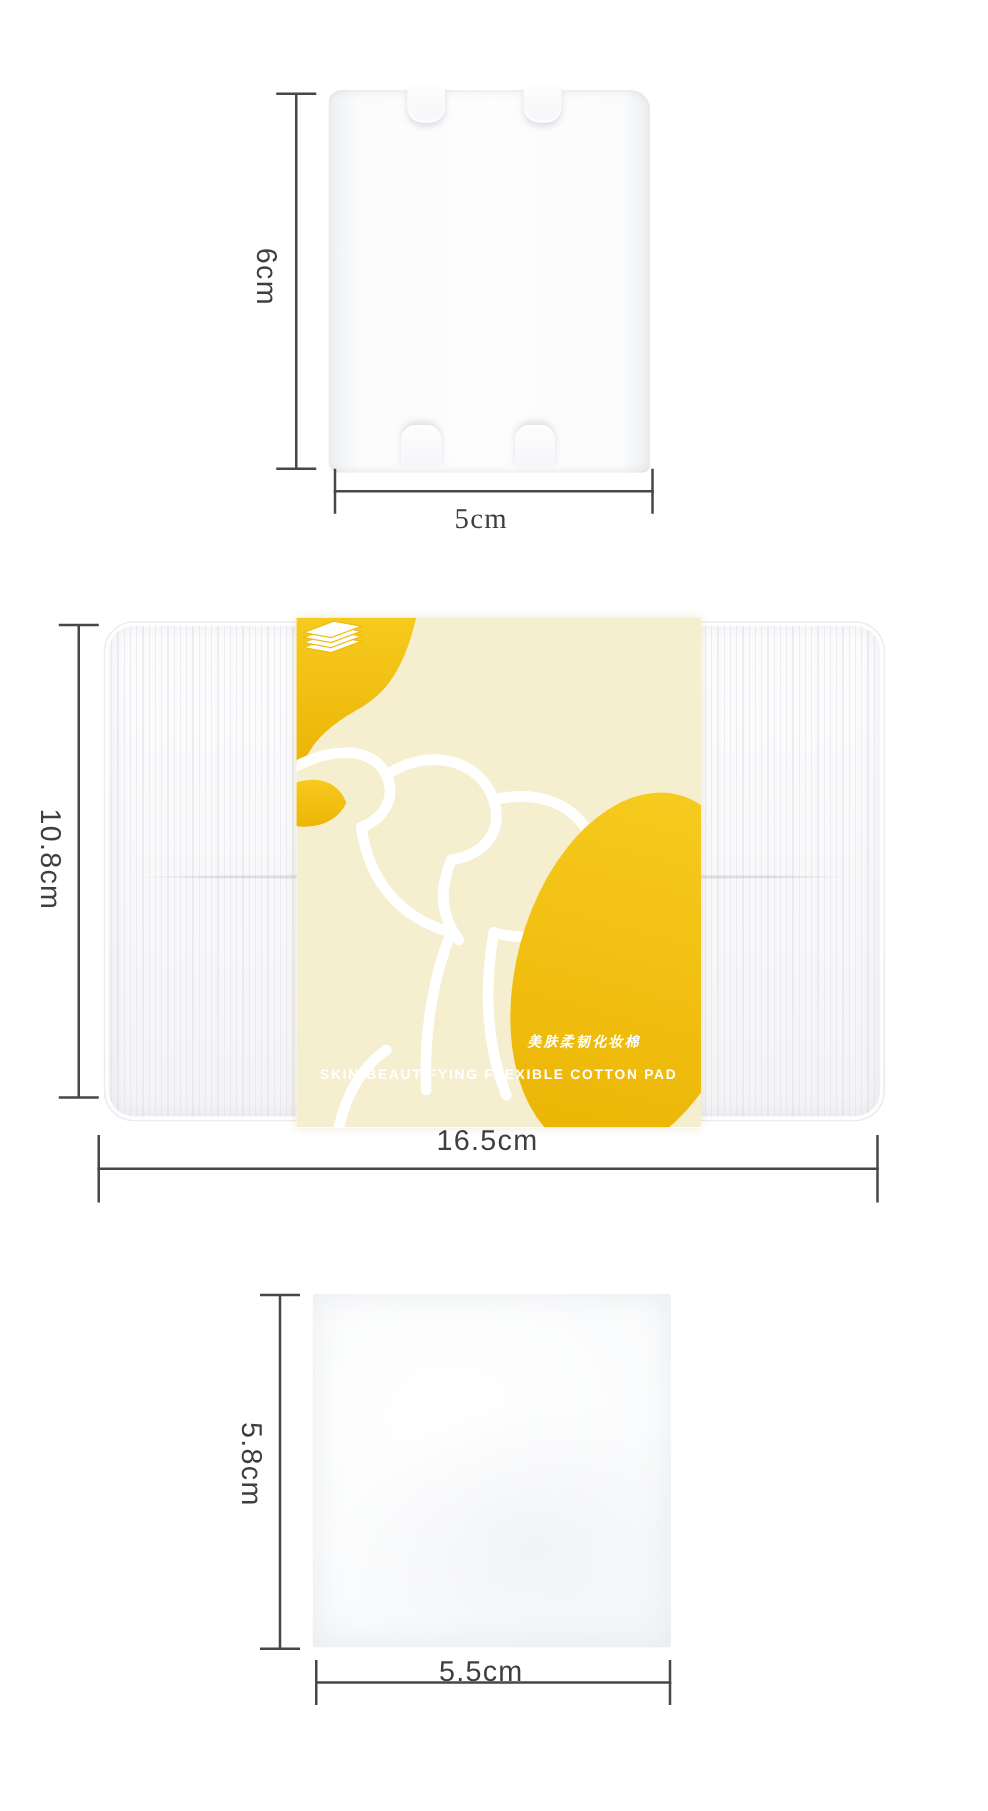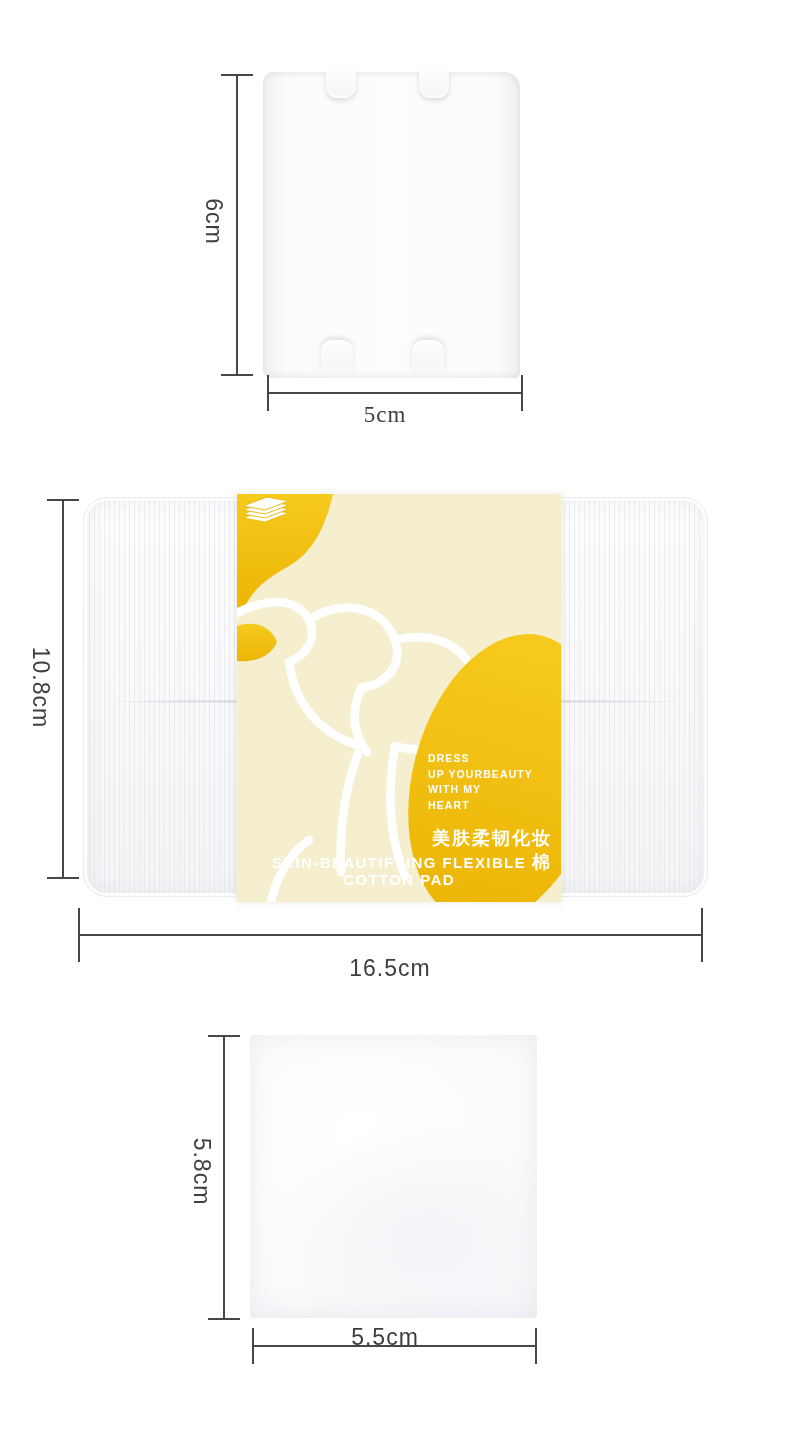--- a/index.html
+++ b/index.html
@@ -47,22 +47,22 @@
     background:linear-gradient(90deg,transparent 0,rgba(188,190,200,.45) 12%,rgba(188,190,200,.45) 88%,transparent 100%);
   }
   .band{
     position:absolute;left:237px;top:494px;width:324px;height:408px;overflow:hidden;
     box-shadow:0 0 8px rgba(180,170,120,.25);
   }
   .band svg{position:absolute;left:0;top:0;}
   .band-text{position:absolute;color:#ffffff;font-weight:bold;}
   .tagline{left:191px;top:257px;font-size:10.5px;line-height:15.5px;letter-spacing:1.1px;}
   .stack-icon{position:absolute;left:237px;top:298px;width:58px;height:30px;}
-  .cn-label{left:185px;top:332px;width:130px;text-align:right;font-size:18px;letter-spacing:2px;}
-  .en-label{left:0;top:360px;width:324px;text-align:center;font-size:15px;letter-spacing:1.4px;}
+  .cn-label{left:185px;top:332px;width:130px;text-align:left;font-size:11px;letter-spacing:2px;font-style:italic;}
+  .en-label{left:0;top:360px;width:324px;text-align:center;font-size:11px;letter-spacing:1.4px;}
   
   .pad-square{
     position:absolute;left:250px;top:1035px;width:287px;height:283px;border-radius:3px;
     background:
       radial-gradient(90% 70% at 62% 72%, rgba(238,240,244,.7) 0%, rgba(238,240,244,0) 60%),
       radial-gradient(120% 100% at 38% 35%, #ffffff 0%, #fafbfc 55%, #f2f3f6 100%);
     box-shadow:inset 0 0 26px rgba(203,206,215,.32);
   }
 </style>
 </head>
@@ -105,44 +105,38 @@
           <path d="M158 146 C204 134 242 160 240 202 C238 244 198 264 158 252"></path>
           <path d="M52 168 C58 210 82 240 124 252 C110 286 102 330 104 378"></path>
           <path d="M158 252 C150 298 152 342 168 382"></path>
           <path d="M124 194 C114 218 116 240 130 258"></path>
           <path d="M34 408 C40 382 52 360 72 346"></path>
         </g>
 
         <ellipse cx="268" cy="285" rx="92" ry="148" transform="rotate(15 268 285)" fill="url(#goldg)"></ellipse>
       </svg>
 
-      <div class="band-text tagline">
-        <div>DRESS</div>
-        <div>UP YOURBEAUTY</div>
-        <div>WITH MY</div>
-        <div>HEART</div>
-      </div>
 
       <svg class="stack-icon" viewBox="0 0 58 30">
         <g fill="#ffffff" stroke="#eebc10" stroke-width="1">
           <path d="M6 24 L30 15 L52 19 L28 28 Z"></path>
           <path d="M6 20 L30 11 L52 15 L28 24 Z"></path>
           <path d="M6 16 L30 7  L52 11 L28 20 Z"></path>
           <path d="M6 12 L30 3  L52 7  L28 16 Z"></path>
         </g>
       </svg>
 
       <div class="band-text cn-label">美肤柔韧化妆棉</div>
       <div class="band-text en-label">SKIN-BEAUTIFYING FLEXIBLE COTTON PAD</div>
     </div>
 
     <div class="vline" style="left:62px;top:500px;height:378px;"></div>
     <div class="mlabel v" style="left:-5px;top:674px;width:90px;">10.8cm</div>
     <div class="hline tallcaps" style="left:78px;top:934px;width:625px;"></div>
-    <div class="mlabel" style="left:320px;top:955px;width:140px;text-align:center;">16.5cm</div>
+    <div class="mlabel" style="left:320px;top:899px;width:140px;text-align:center;">16.5cm</div>
   </section>
 
   <section>
     <div class="pad-square"></div>
     <div class="vline" style="left:223px;top:1036px;height:283px;"></div>
     <div class="mlabel v" style="left:159px;top:1158px;width:84px;">5.8cm</div>
     <div class="hline" style="left:252px;top:1345px;width:285px;"></div>
     <div class="mlabel" style="left:325px;top:1324px;width:120px;">5.5cm</div>
   </section>
 

